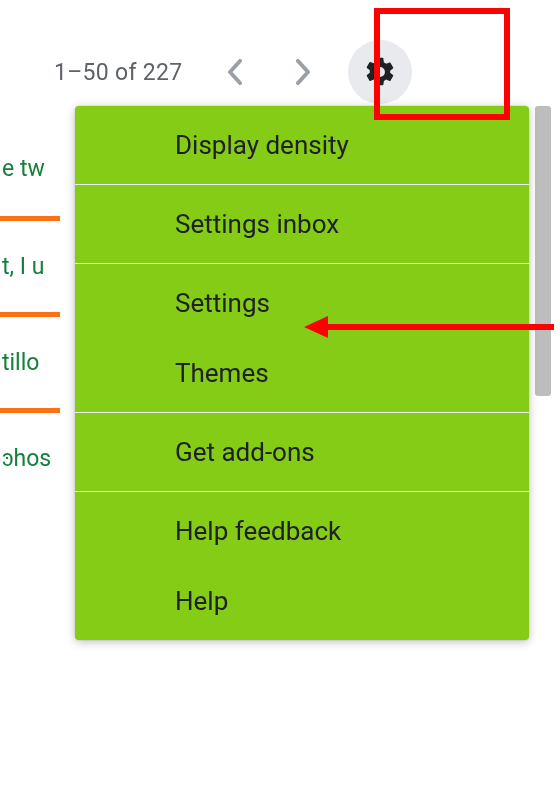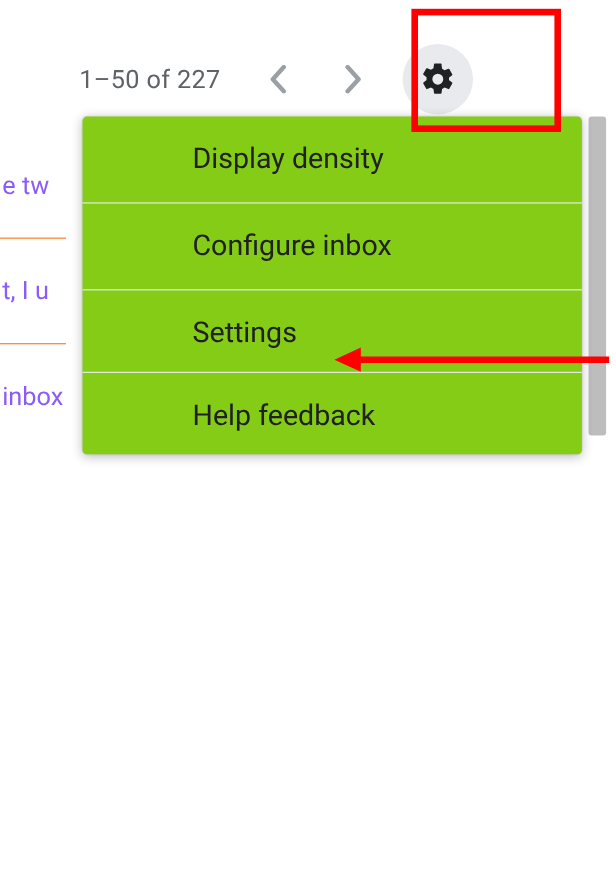--- a/index.html
+++ b/index.html
@@ -16,21 +16,21 @@
       top: 42px;
       left: 0;
       right: 0;
       height: 60px;
       display: flex;
       align-items: center;
     }
     .pagination {
       font-size: 23px;
       color: #5f6368;
-      margin-left: 72px;
+      margin-left: 54px;
       letter-spacing: 0.3px;
     }
     .nav-button {
       color: #9aa0a6;
       font-size: 28px;
       width: 50px;
       height: 50px;
       border-radius: 50%;
       display: flex;
       align-items: center;
@@ -49,27 +49,27 @@
       justify-content: center;
       margin-left: 20px;
       cursor: pointer;
     }
     .mail-list {
       position: absolute;
       top: 120px;
       left: 0;
       width: 60px;
       font-size: 23px;
-      color: #8b5cf6;
+      color: #15803d;
     }
     .mail-row {
       height: 96px;
       display: flex;
       align-items: center;
-      border-top: 1px solid #f97316;
+      border-top: 5px solid #f97316;
       padding-left: 2px;
       white-space: nowrap;
     }
     .mail-row:first-child { border-top: none; }
     .dropdown {
       position: absolute;
       top: 106px;
       left: 53px;
       width: 454px;
       background: #84cc16;
@@ -136,28 +136,32 @@
   <div class="gear-button">
     <svg width="34" height="34" viewBox="0 0 24 24">
       <path fill="#202124" d="M19.14 12.94a7.14 7.14 0 0 0 .06-.94 7.14 7.14 0 0 0-.06-.94l2.03-1.58a.5.5 0 0 0 .12-.64l-1.92-3.32a.5.5 0 0 0-.61-.22l-2.39.96a7.03 7.03 0 0 0-1.62-.94l-.36-2.54A.5.5 0 0 0 13.9 2h-3.84a.5.5 0 0 0-.49.42l-.36 2.54c-.58.24-1.12.55-1.62.94l-2.39-.96a.5.5 0 0 0-.61.22L2.67 8.48a.5.5 0 0 0 .12.64l2.03 1.58c-.04.31-.06.63-.06.94s.02.63.06.94l-2.03 1.58a.5.5 0 0 0-.12.64l1.92 3.32c.14.24.43.34.61.22l2.39-.96c.5.39 1.04.7 1.62.94l.36 2.54c.04.24.25.42.49.42h3.84c.24 0 .45-.18.49-.42l.36-2.54c.58-.24 1.12-.55 1.62-.94l2.39.96c.25.1.5-.02.61-.22l1.92-3.32a.5.5 0 0 0-.12-.64l-2.03-1.58zM12 15.5A3.5 3.5 0 1 1 12 8.5a3.5 3.5 0 0 1 0 7z"></path>
     </svg>
   </div>
 </div>
 
 <div class="mail-list">
   <div class="mail-row">e tw</div>
   <div class="mail-row">t, I u</div>
-  <div class="mail-row">inbox</div>
+  <div class="mail-row">tillo</div>
+  <div class="mail-row">ͽhos</div>
 </div>
 
 <div class="dropdown">
   <div class="menu-item">Display density</div>
-  <div class="menu-item menu-sep">Configure inbox</div>
+  <div class="menu-item menu-sep">Settings inbox</div>
   <div class="menu-item menu-sep tight-bottom">Settings</div>
+  <div class="menu-item tight-top">Themes</div>
+  <div class="menu-item menu-sep">Get add-ons</div>
   <div class="menu-item menu-sep tight-bottom">Help feedback</div>
+  <div class="menu-item tight-top">Help</div>
 </div>
 
 <div class="scrollbar"></div>
 
 <div class="red-box"></div>
 <svg class="red-arrow" width="250" height="30">
   <line x1="250" y1="15" x2="18" y2="15" stroke="#ff0000" stroke-width="6"></line>
   <polygon points="0,15 24,4 24,26" fill="#ff0000"></polygon>
 </svg>
 

